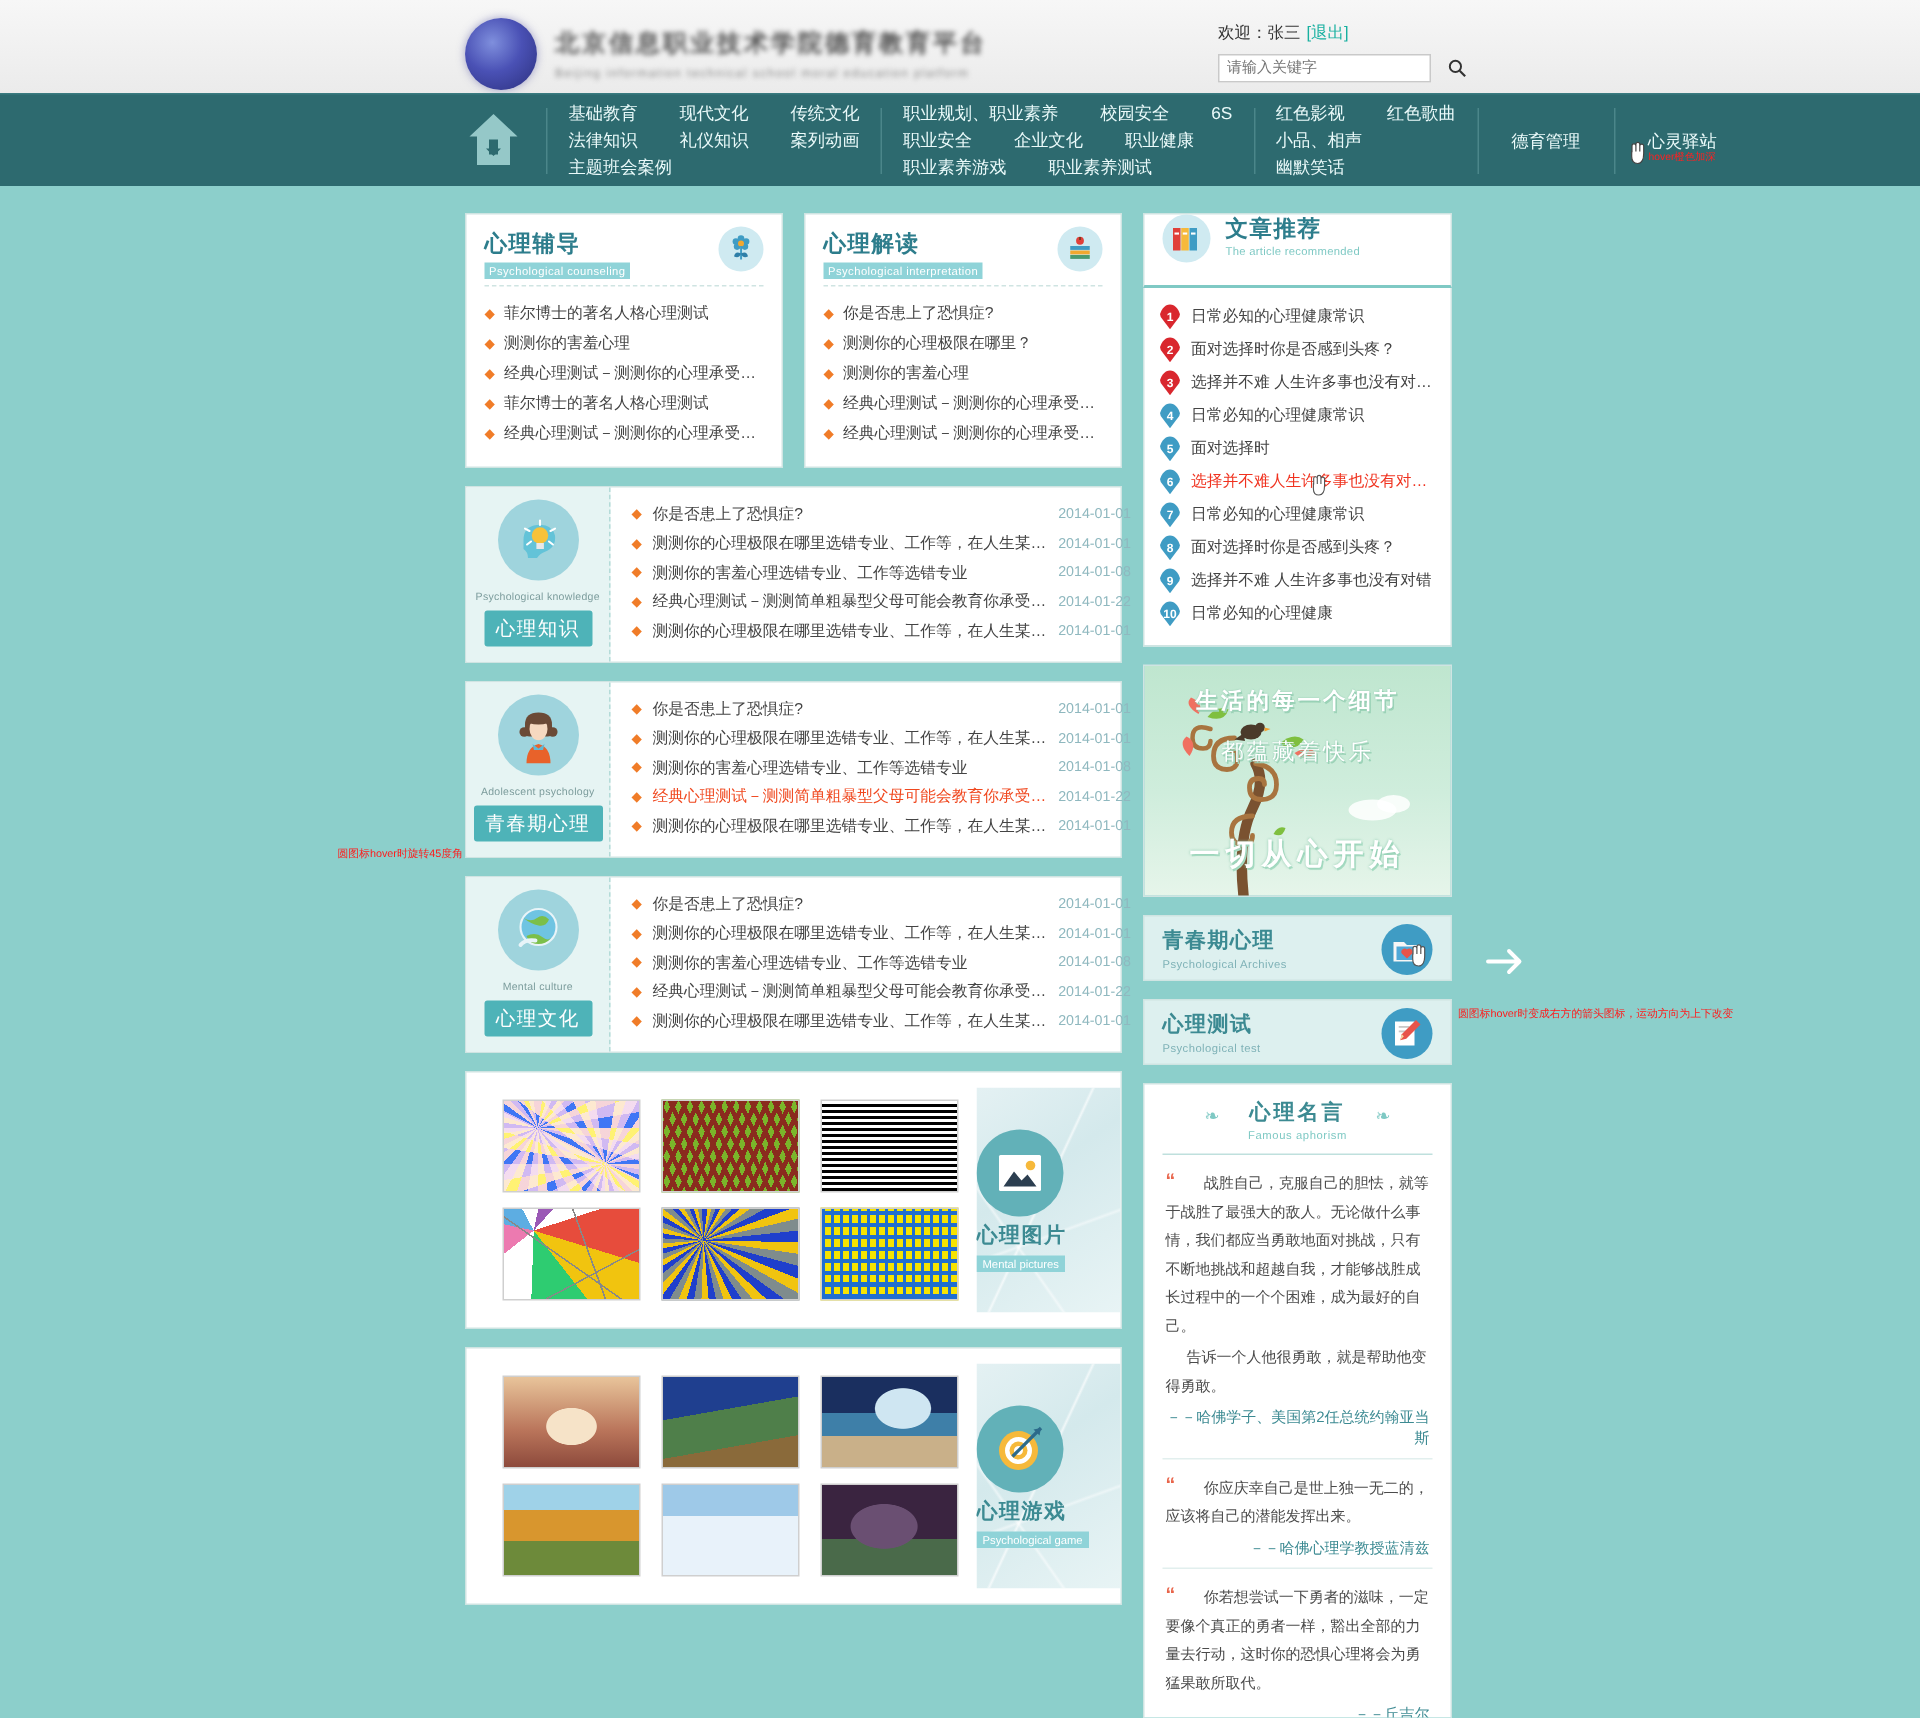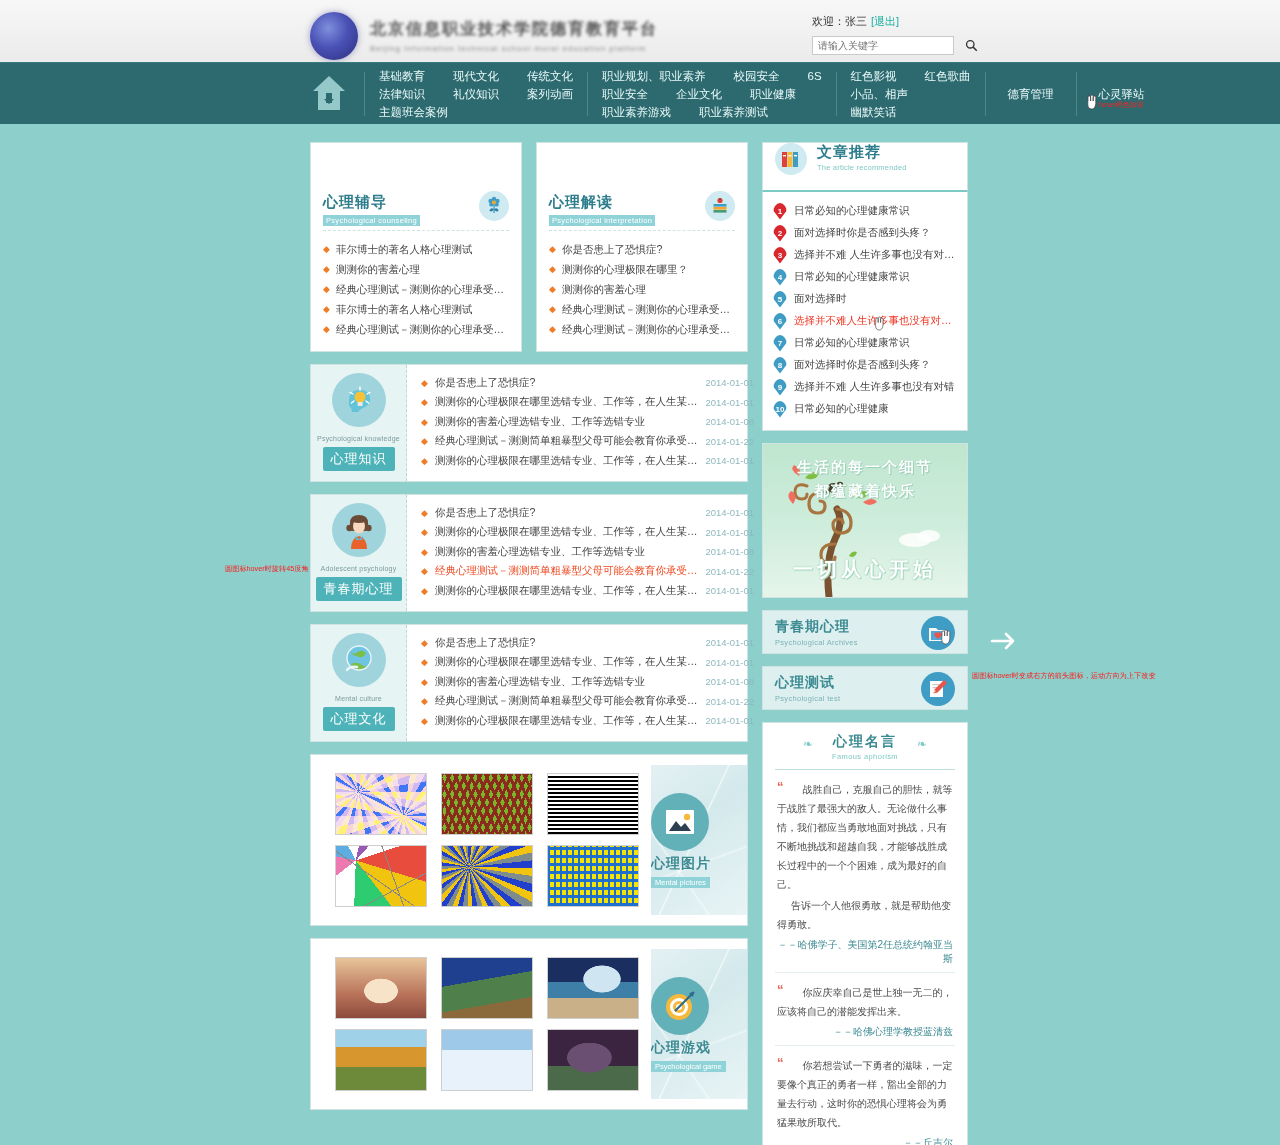--- a/index.html
+++ b/index.html
@@ -69,21 +69,21 @@
   
   .page{width:1280px;position:relative;}
   .wrap{width:660px;margin:0 auto;position:relative;padding-top:18px;}
   .cols{display:flex;gap:14px;}
   .colL{width:438px;}
   .colR{width:206px;}
 
   
   .duo{display:flex;gap:14px;}
   .panel{width:212px;background:#fff;border:1px solid #cfe4e2;padding:10px 12px 12px;position:relative;}
-  .panel-head{position:relative;height:38px;border-bottom:1px dashed #cfe4e2;margin-bottom:8px;margin-top:40px;}
+  .panel-head{position:relative;height:38px;border-bottom:1px dashed #cfe4e2;margin-bottom:8px;}
   .panel-cn{font-size:15px;color:#2d7d8c;font-weight:bold;letter-spacing:1px;}
   .panel-en{
     display:inline-block;background:#8fd3d8;color:#fff;font-size:7.5px;
     padding:1px 3px;margin-top:2px;letter-spacing:.3px;
   }
   .panel-ico{
     position:absolute;right:0;top:-2px;width:30px;height:30px;border-radius:50%;
     background:#cfeaf1;display:flex;align-items:center;justify-content:center;
   }
   .li{display:flex;align-items:flex-start;gap:6px;line-height:20px;}
@@ -154,21 +154,21 @@
   .g-circle{width:58px;height:58px;border-radius:50%;background:#62b1b8;display:flex;align-items:center;justify-content:center;position:relative;z-index:2;}
   .g-cn{font-size:14px;color:#3c8a92;font-weight:bold;letter-spacing:1px;position:relative;z-index:2;}
   .g-en{background:#8fd3d8;color:#fff;font-size:7.5px;padding:1px 4px;position:relative;z-index:2;}
 
   
   .banner{
     height:155px;border:1px solid #cfe4e2;position:relative;overflow:hidden;
     background:linear-gradient(#bfe6cf 0%,#cfeddc 55%,#e6f5ea 100%);margin-top:12px;
   }
   .banner-t1{position:absolute;top:14px;width:100%;text-align:center;font-size:15px;font-weight:bold;color:#fff;letter-spacing:2px;text-shadow:0 0 1px #7fc0a6,1px 1px 0 #9dd3b8;}
-  .banner-t2{position:absolute;top:38px;width:100%;text-align:center;font-size:15px;font-weight:bold;color:#fff;letter-spacing:2px;text-shadow:0 0 1px #7fc0a6,1px 1px 0 #9dd3b8;}
+  .banner-t2{position:absolute;top:48px;width:100%;text-align:center;font-size:15px;font-weight:normal;color:#fff;letter-spacing:2px;text-shadow:0 0 1px #7fc0a6,1px 1px 0 #9dd3b8;}
   .banner-t3{position:absolute;bottom:14px;width:100%;text-align:center;font-size:20px;font-weight:bold;color:#fff;letter-spacing:4px;text-shadow:0 0 2px #8bc9ae,1px 1px 0 #a9ddc4;}
 
   .sidecard{
     height:44px;background:#ddf0ef;border:1px solid #cfe4e2;margin-top:12px;
     display:flex;align-items:center;padding:0 12px;position:relative;cursor:pointer;
   }
   .sc-cn{font-size:14px;color:#3c8a92;font-weight:bold;letter-spacing:1px;}
   .sc-en{font-size:7.5px;color:#7fb2b7;letter-spacing:.3px;margin-top:2px;}
   .sc-ico{position:absolute;right:12px;top:5px;width:34px;height:34px;border-radius:50%;background:#3f9cc4;display:flex;align-items:center;justify-content:center;}
   .arrow-ico{

